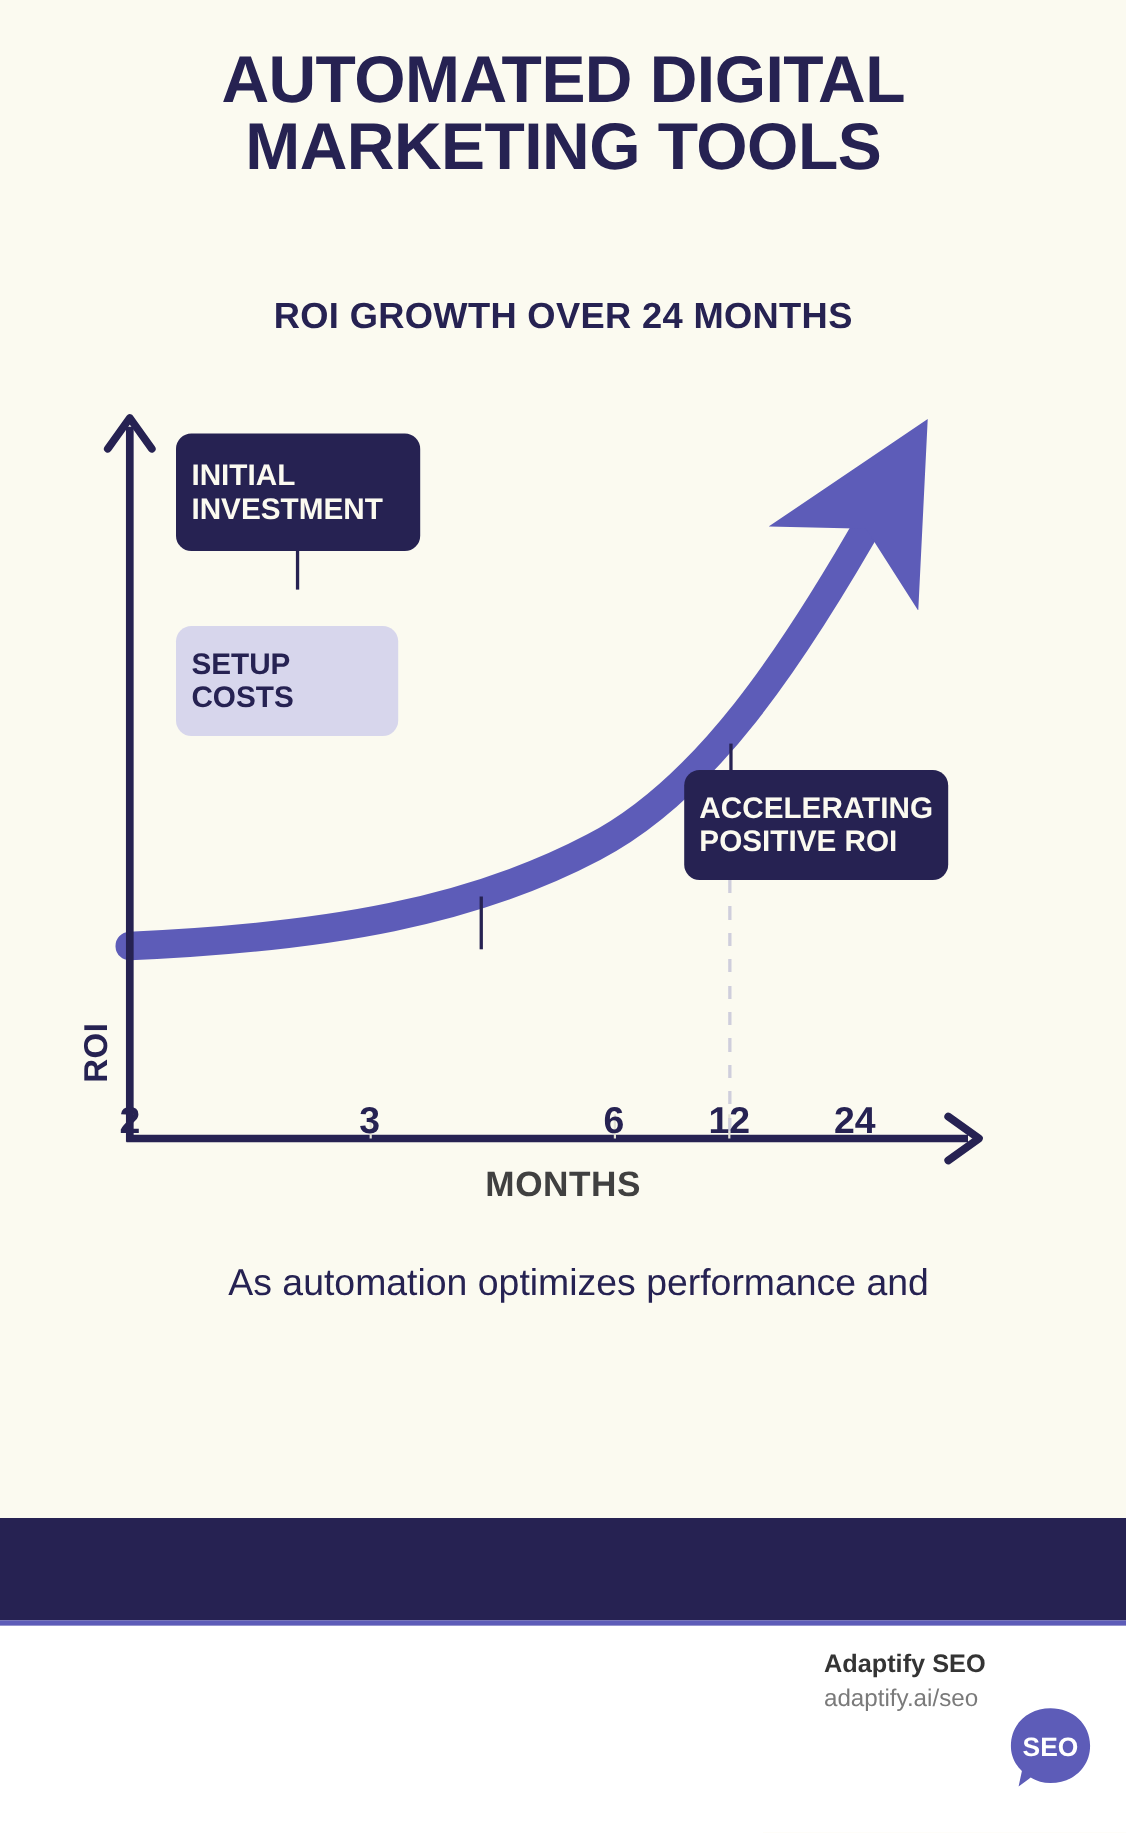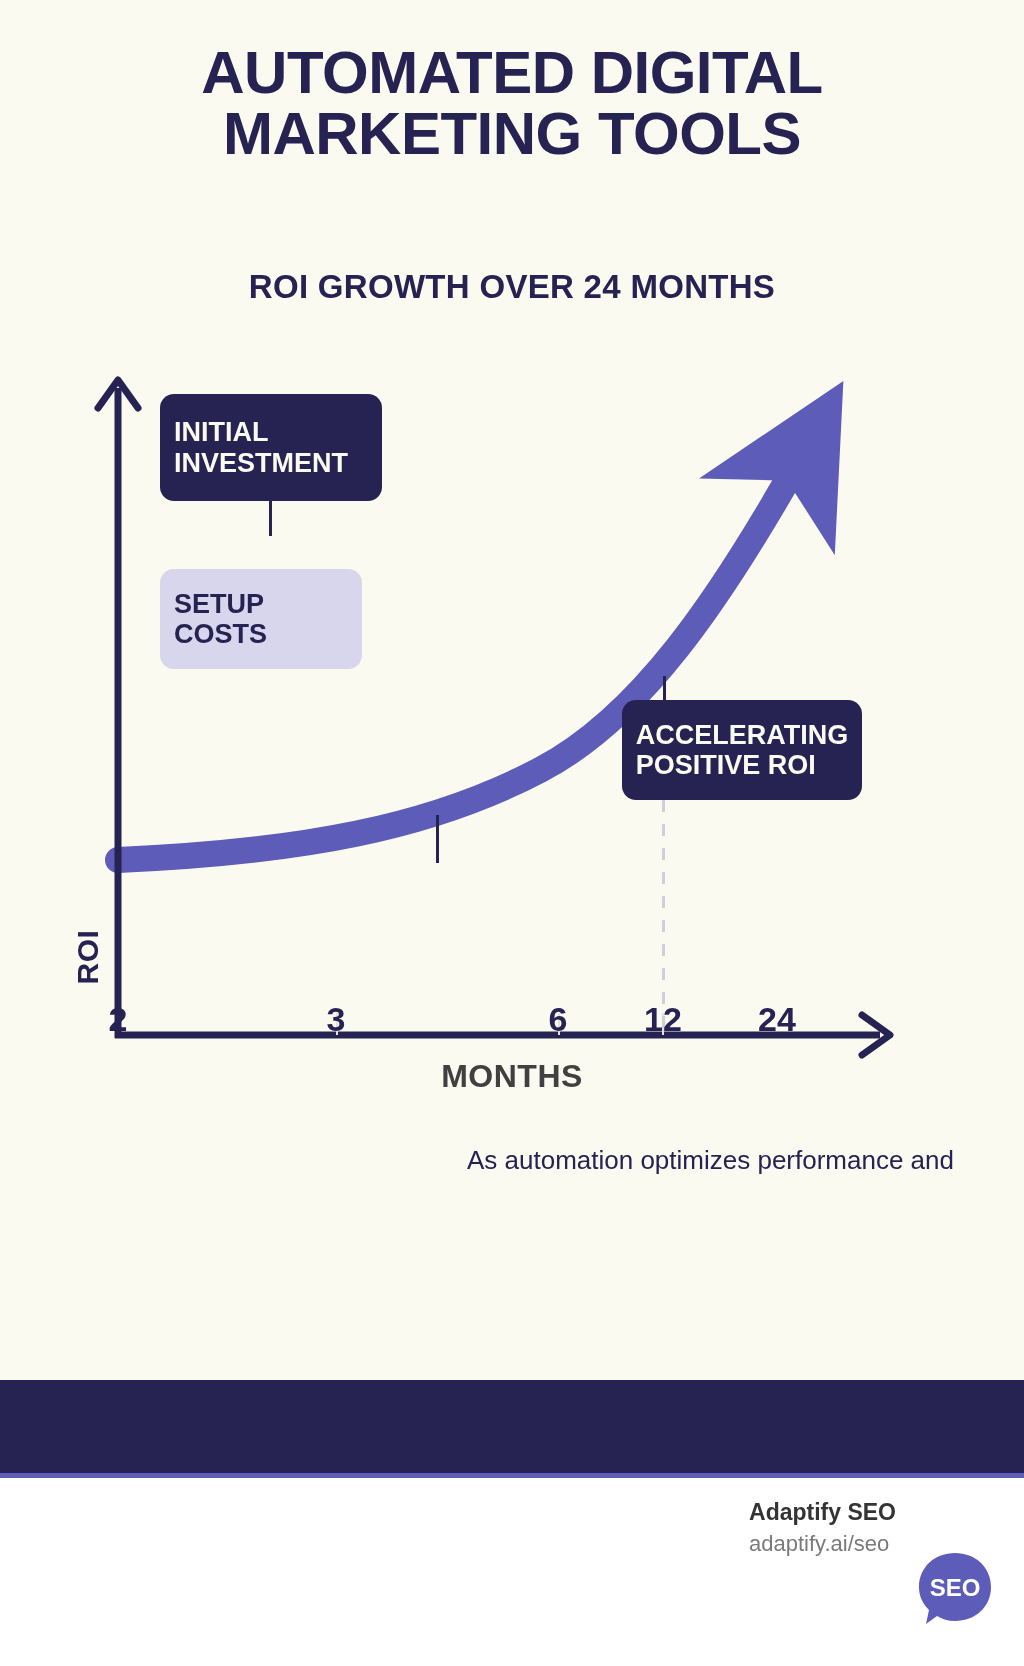--- a/index.html
+++ b/index.html
@@ -95,22 +95,22 @@
     position:absolute;left:662px;top:800px;width:3px;height:237px;
     background:repeating-linear-gradient(to bottom,#CFCEDC 0 12px, transparent 12px 24px);
   }
   .gridtick{
     position:absolute;width:2px;height:22px;background:#E3E2D6;top:1013px;
   }
 
   
   .caption{
     position:absolute;left:0;right:0;top:1142px;
-    text-align:right;color:#262252;
-    font-size:26px;line-height:1.45;
+    text-align:center;color:#262252;
+    font-size:34px;line-height:1.45;
     padding:0 70px;box-sizing:border-box;margin-left:28px;
   }
   .caption .ln{display:block;}
 
   
   .band-navy{position:absolute;left:0;top:1380px;width:1024px;height:93px;background:#262252;}
   .band-accent{position:absolute;left:0;top:1473px;width:1024px;height:5px;background:#5D5CB8;}
   .band-white{position:absolute;left:0;top:1478px;width:1024px;height:188px;background:#FFFFFF;}
 
   .footer-text{position:absolute;right:128px;top:1498px;text-align:left;}

